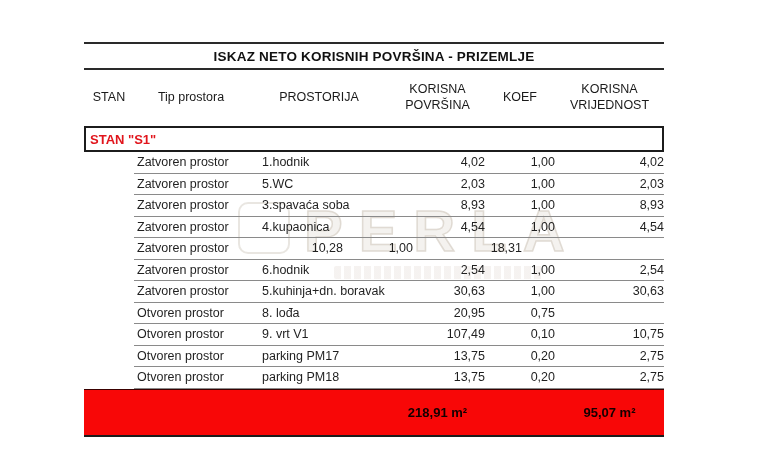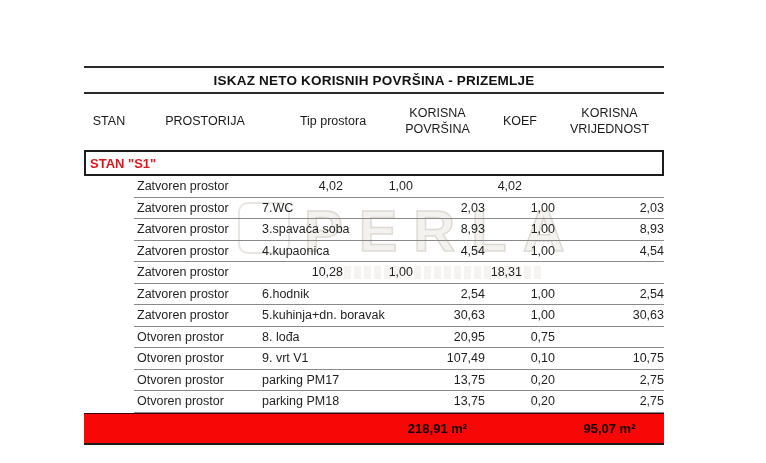--- a/index.html
+++ b/index.html
@@ -1,20 +1,20 @@
 <!DOCTYPE html>
 <html><head>
 <meta charset="utf-8">
 <style>
   html,body{margin:0;padding:0;background:#ffffff;}
   *{box-sizing:border-box;}
   body{font-family:"Liberation Sans","DejaVu Sans",sans-serif;color:#1c1c1c;}
   .page{position:relative;width:766px;height:463px;background:#ffffff;overflow:hidden;}
 
-  .sheet{position:absolute;left:84px;top:66px;width:580px;z-index:1;}
+  .sheet{position:absolute;left:84px;top:42px;width:580px;z-index:1;}
 
   .title-bar{
     border-top:2px solid #2a2a2a;
     border-bottom:2px solid #2a2a2a;
     height:28px;display:flex;align-items:center;justify-content:center;
     font-weight:bold;font-size:13.5px;letter-spacing:0.2px;color:#111;
   }
 
   .head-row{height:56px;display:flex;align-items:center;font-size:12.5px;color:#1a1a1a;}
   .head-row .cell{display:flex;align-items:center;justify-content:center;text-align:center;line-height:1.25;}
@@ -33,21 +33,21 @@
   }
 
   .trow{display:flex;height:21.5px;}
   .trow .stan-cell{width:50px;}
   .trow .rest{flex:1;display:flex;align-items:center;border-bottom:1px solid #8a8a8a;font-size:12.5px;color:#1f1f1f;}
   .trow .rest .c-tip{padding-left:3px;}
   .trow .rest .c-pro{padding-left:14px;}
   .num{text-align:right;}
 
   .total-bar{
-    height:32px;background:#f80707;
+    height:48px;background:#f80707;
     border-top:1px solid #3a0000;border-bottom:2px solid #1c1c1c;
     display:flex;align-items:center;
     font-weight:bold;font-size:13px;color:#140000;
   }
   .total-bar .cell{text-align:center;}
 
   .watermark{
     position:absolute;left:238px;top:202px;z-index:0;
     display:flex;align-items:flex-start;pointer-events:none;user-select:none;
   }
@@ -78,46 +78,47 @@
     <div class="wm-text">PERLA</div>
   </div>
   <div class="wm-sub"></div>
 
   <div class="sheet">
 
     <div class="title-bar">ISKAZ NETO KORISNIH POVRŠINA - PRIZEMLJE</div>
 
     <div class="head-row">
       <div class="cell c-stan">STAN</div>
+      <div class="cell c-tip">Tip prostora</div>
       <div class="cell c-pro">PROSTORIJA</div>
-      <div class="cell c-tip">Tip prostora</div>
       <div class="cell c-pov">KORISNA POVRŠINA</div>
       <div class="cell c-koef">KOEF</div>
       <div class="cell c-vri">KORISNA VRIJEDNOST</div>
     </div>
 
     <div class="group-box">
       <span>STAN "S1"</span>
     </div>
 
     <div class="trow">
       <div class="stan-cell"></div>
       <div class="rest">
         <div class="c-tip">Zatvoren prostor</div>
+        <div class="c-pro">1.hodnik</div>
         <div class="c-pov num">4,02</div>
         <div class="c-koef num">1,00</div>
         <div class="c-vri num">4,02</div>
       </div>
     </div>
 
     <div class="trow">
       <div class="stan-cell"></div>
       <div class="rest">
         <div class="c-tip">Zatvoren prostor</div>
-        <div class="c-pro">7.WC</div>
+        <div class="c-pro">5.WC</div>
         <div class="c-pov num">2,03</div>
         <div class="c-koef num">1,00</div>
         <div class="c-vri num">2,03</div>
       </div>
     </div>
 
     <div class="trow">
       <div class="stan-cell"></div>
       <div class="rest">
         <div class="c-tip">Zatvoren prostor</div>

